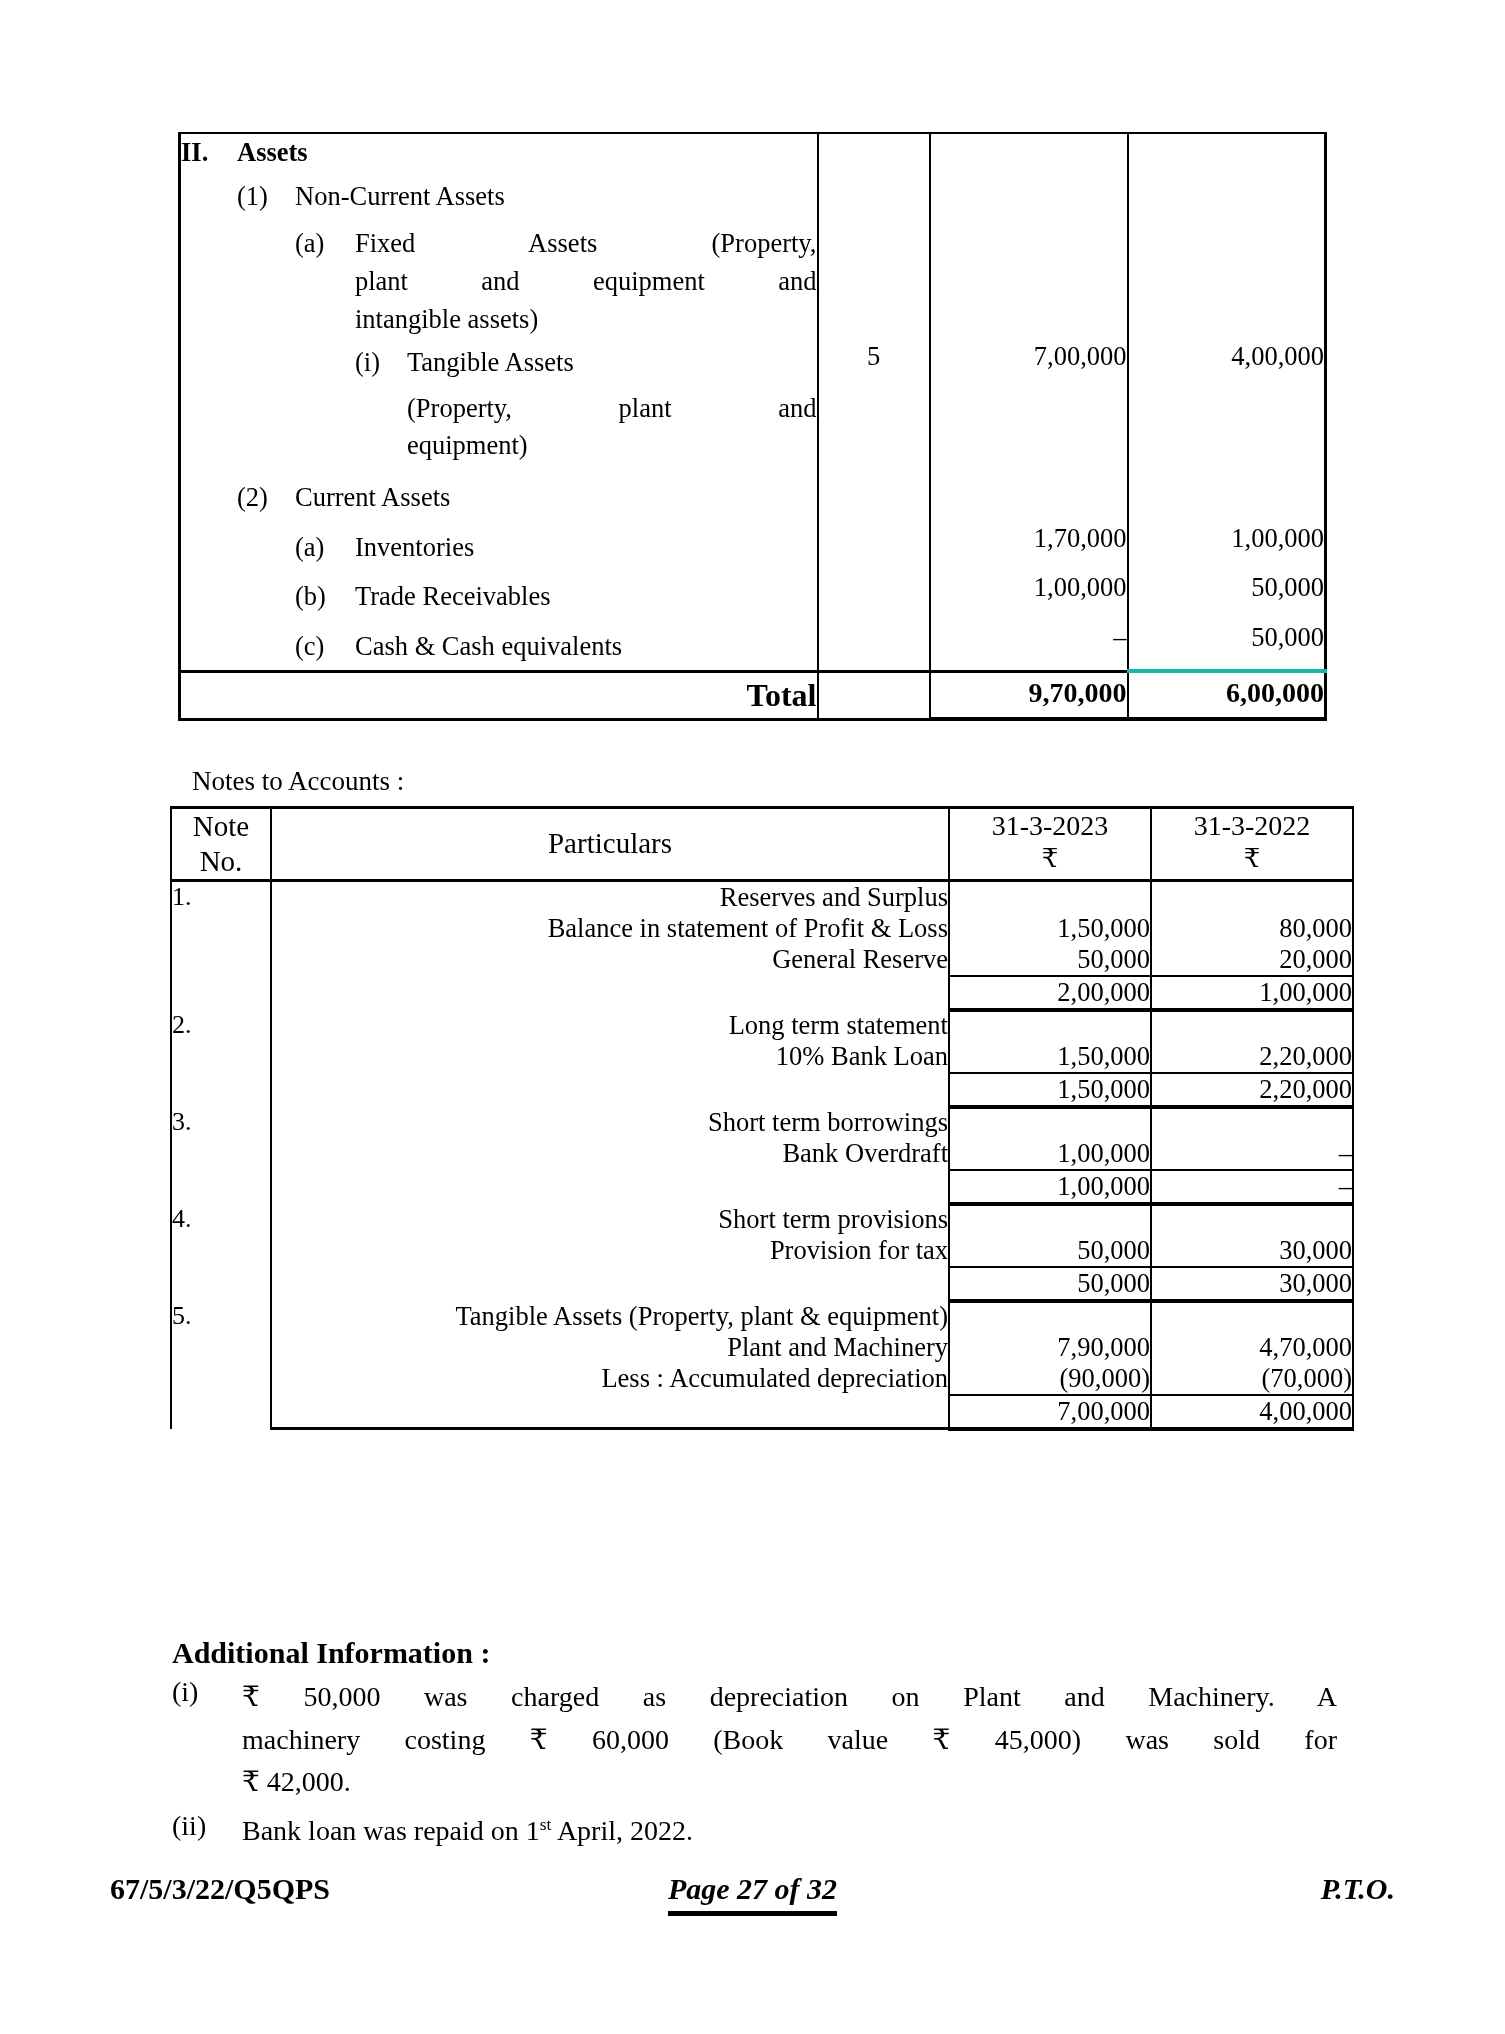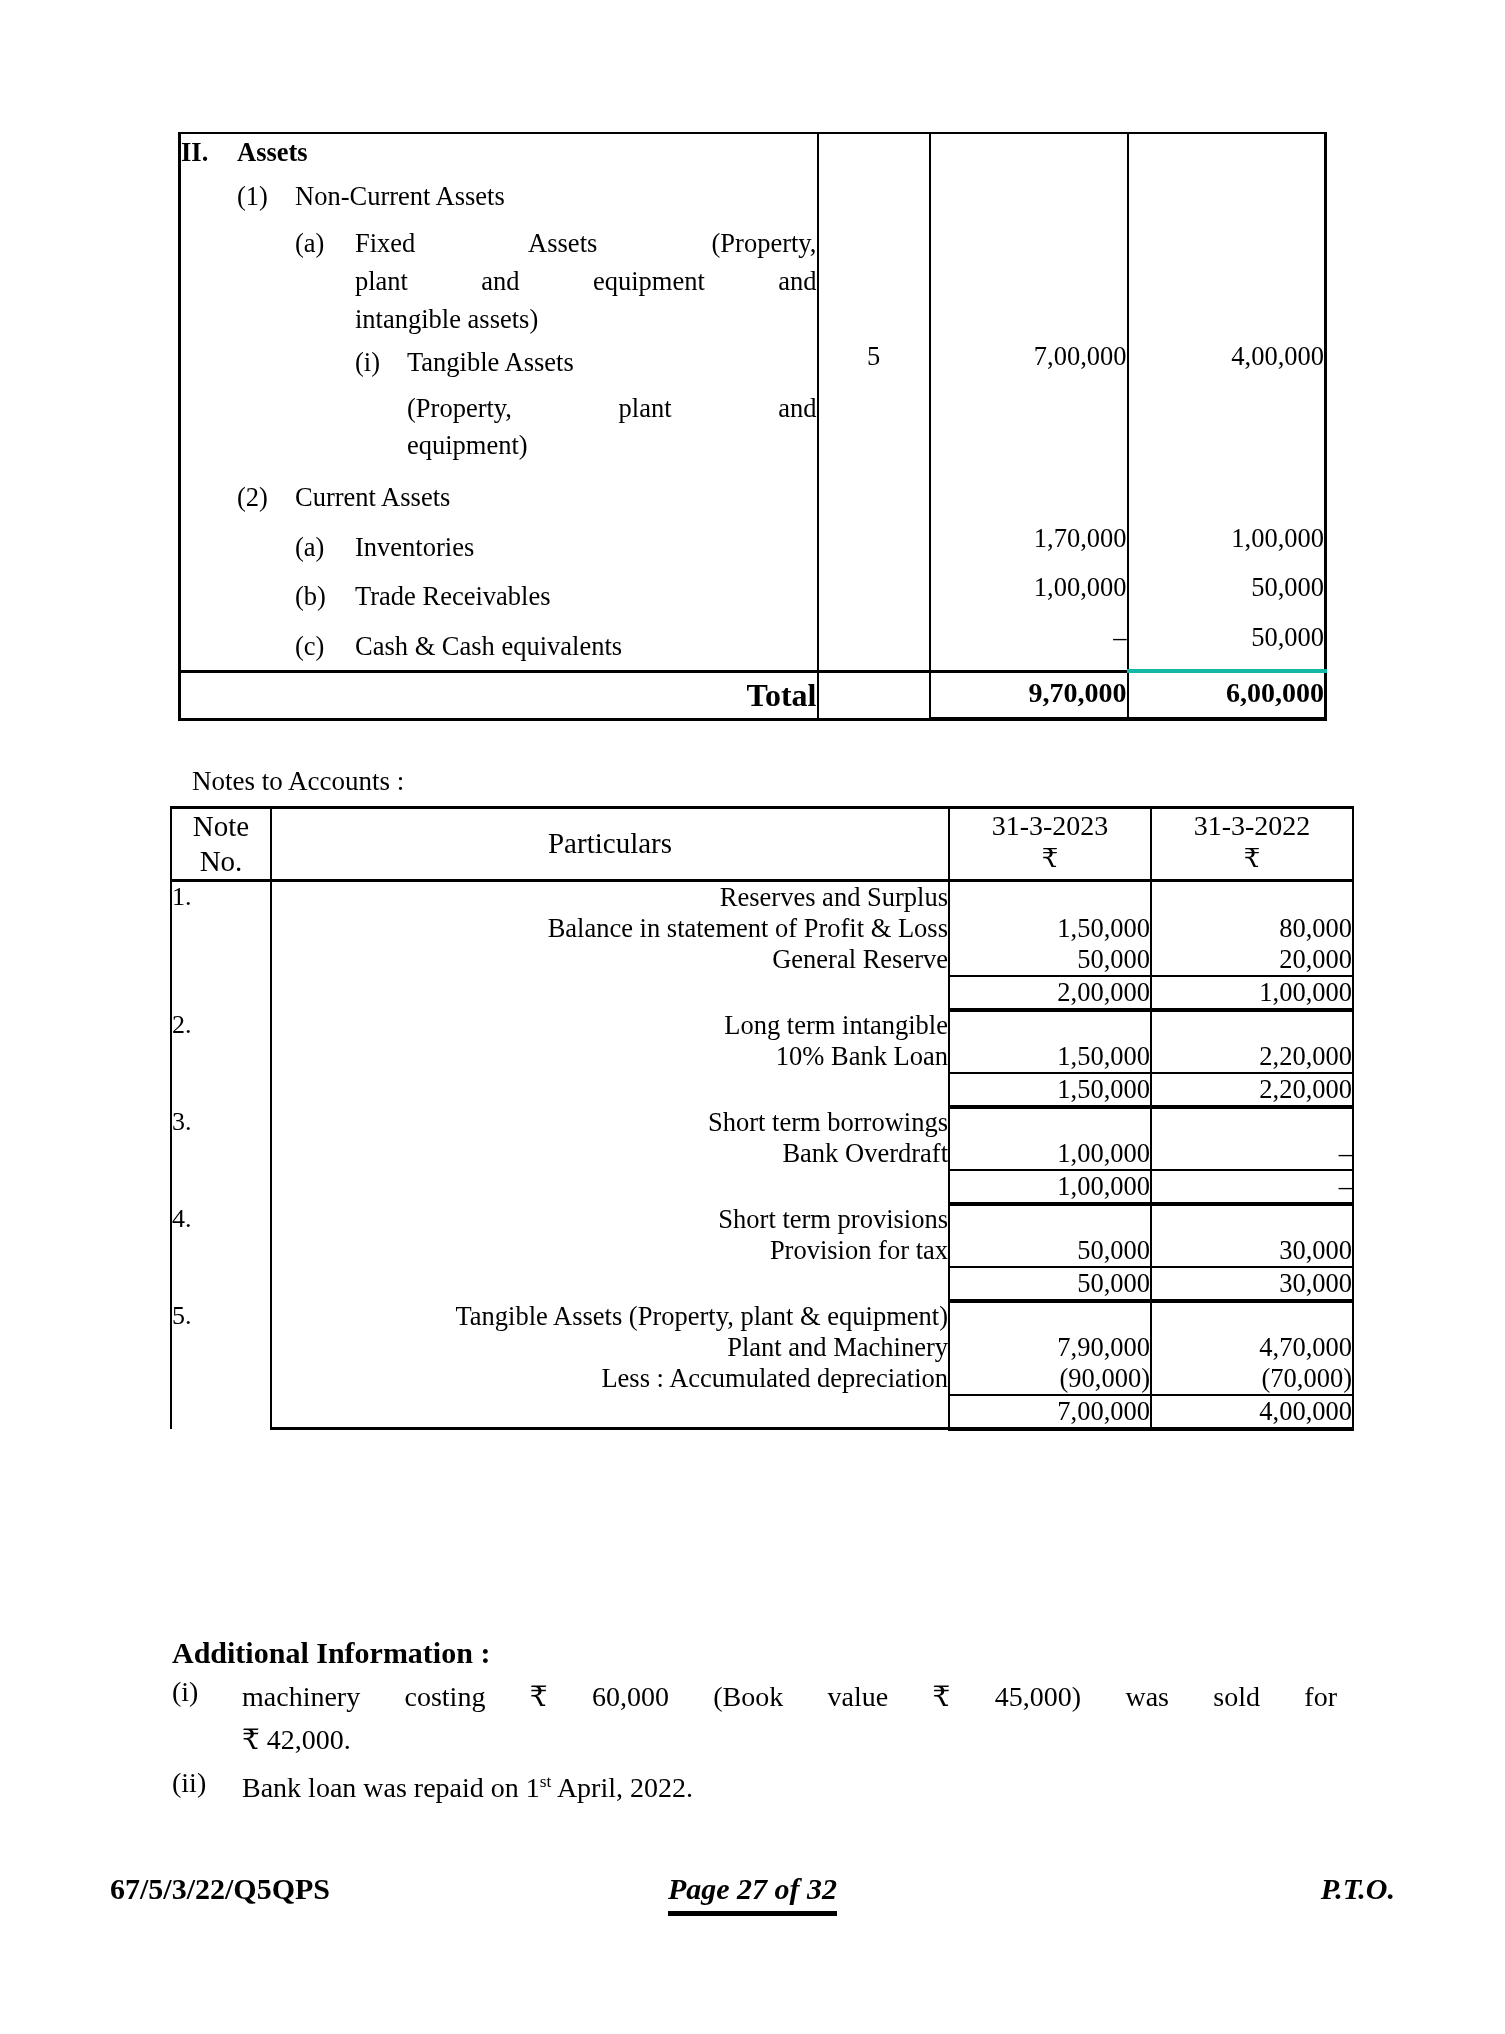--- a/index.html
+++ b/index.html
@@ -358,21 +358,21 @@
         <td class="nt-val nt-outer-r" style="border-bottom:2.5px solid #000">20,000</td>
       </tr>
       <tr>
         <td class="nt-part"></td>
         <td class="nt-val subtotal" style="border-bottom:4px solid #000">2,00,000</td>
         <td class="nt-val subtotal nt-outer-r" style="border-bottom:4px solid #000">1,00,000</td>
       </tr>
 
       <tr>
         <td class="nt-no nt-outer-l" rowspan="3">2.</td>
-        <td class="nt-part">Long term intangible</td>
+        <td class="nt-part">Long term statement</td>
         <td class="nt-val"></td>
         <td class="nt-val nt-outer-r"></td>
       </tr>
       <tr>
         <td class="nt-part nt-indent">10% Bank Loan</td>
         <td class="nt-val" style="border-bottom:2.5px solid #000">1,50,000</td>
         <td class="nt-val nt-outer-r" style="border-bottom:2.5px solid #000">2,20,000</td>
       </tr>
       <tr>
         <td class="nt-part"></td>
@@ -437,20 +437,21 @@
       </tr>
     </tbody>
   </table>
 
   <div class="addl">
     <div class="addl-title">Additional Information :</div>
 
     <div class="addl-item">
       <div class="addl-mark">(i)</div>
       <div class="addl-body">
+        <div class="jline">₹  50,000  was  charged  as  depreciation  on  Plant  and  Machinery.  A</div>
         <div class="jline">machinery   costing   ₹   60,000   (Book   value   ₹   45,000)   was   sold   for</div>
         <div>₹ 42,000.</div>
       </div>
     </div>
 
     <div class="addl-item" style="margin-top:6px">
       <div class="addl-mark">(ii)</div>
       <div class="addl-body">
         <span>Bank loan was repaid on 1</span><sup>st</sup><span> April, 2022.</span>
       </div>

